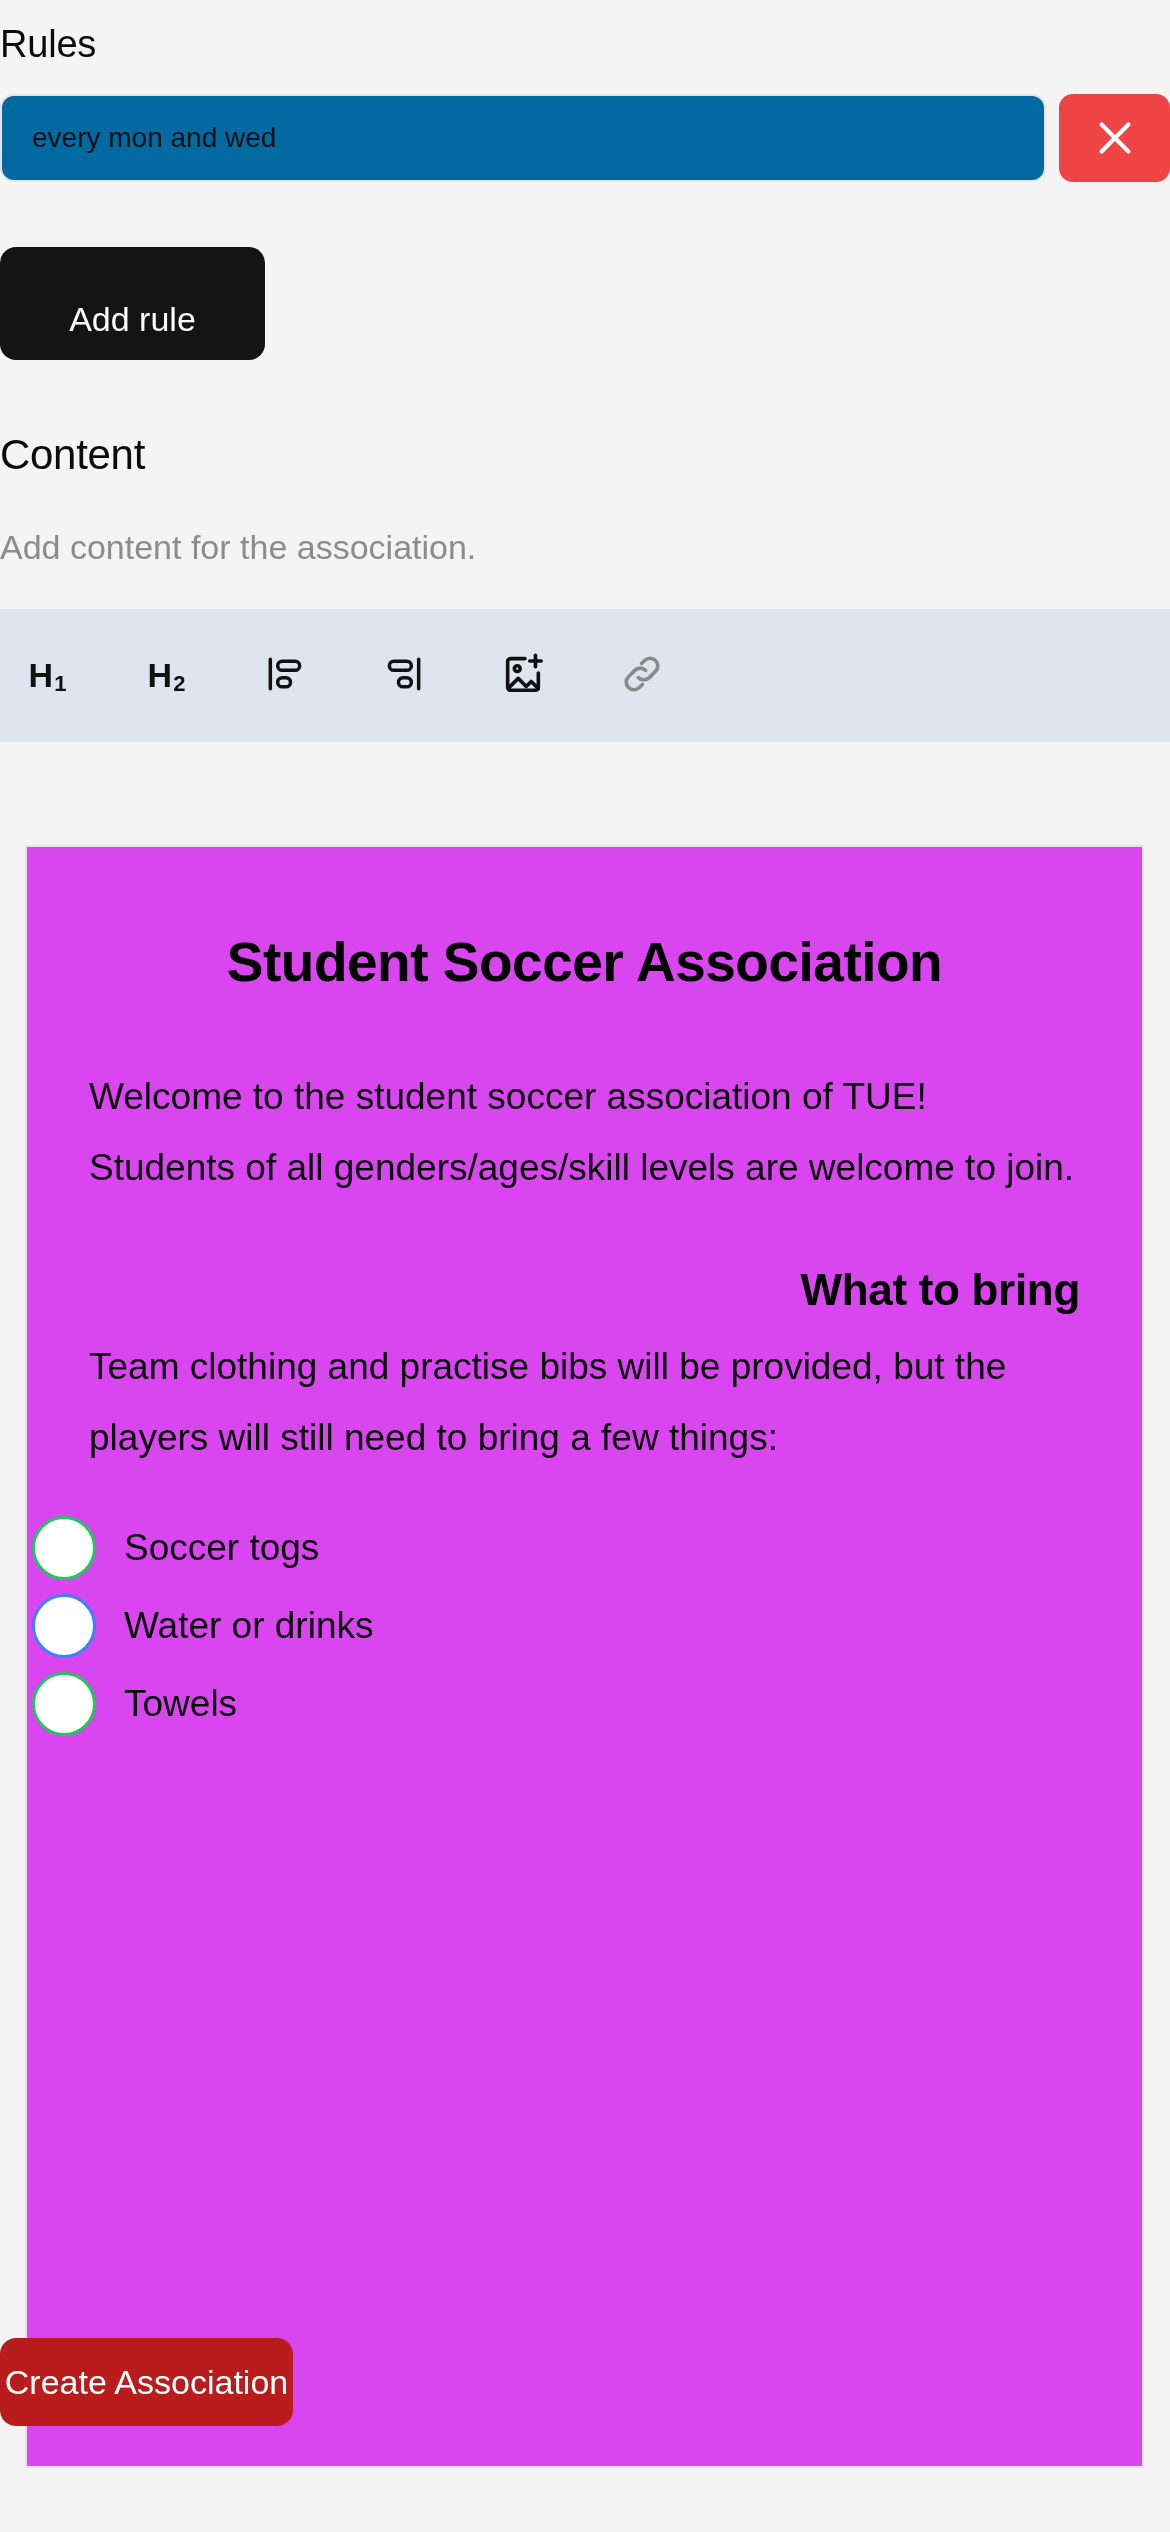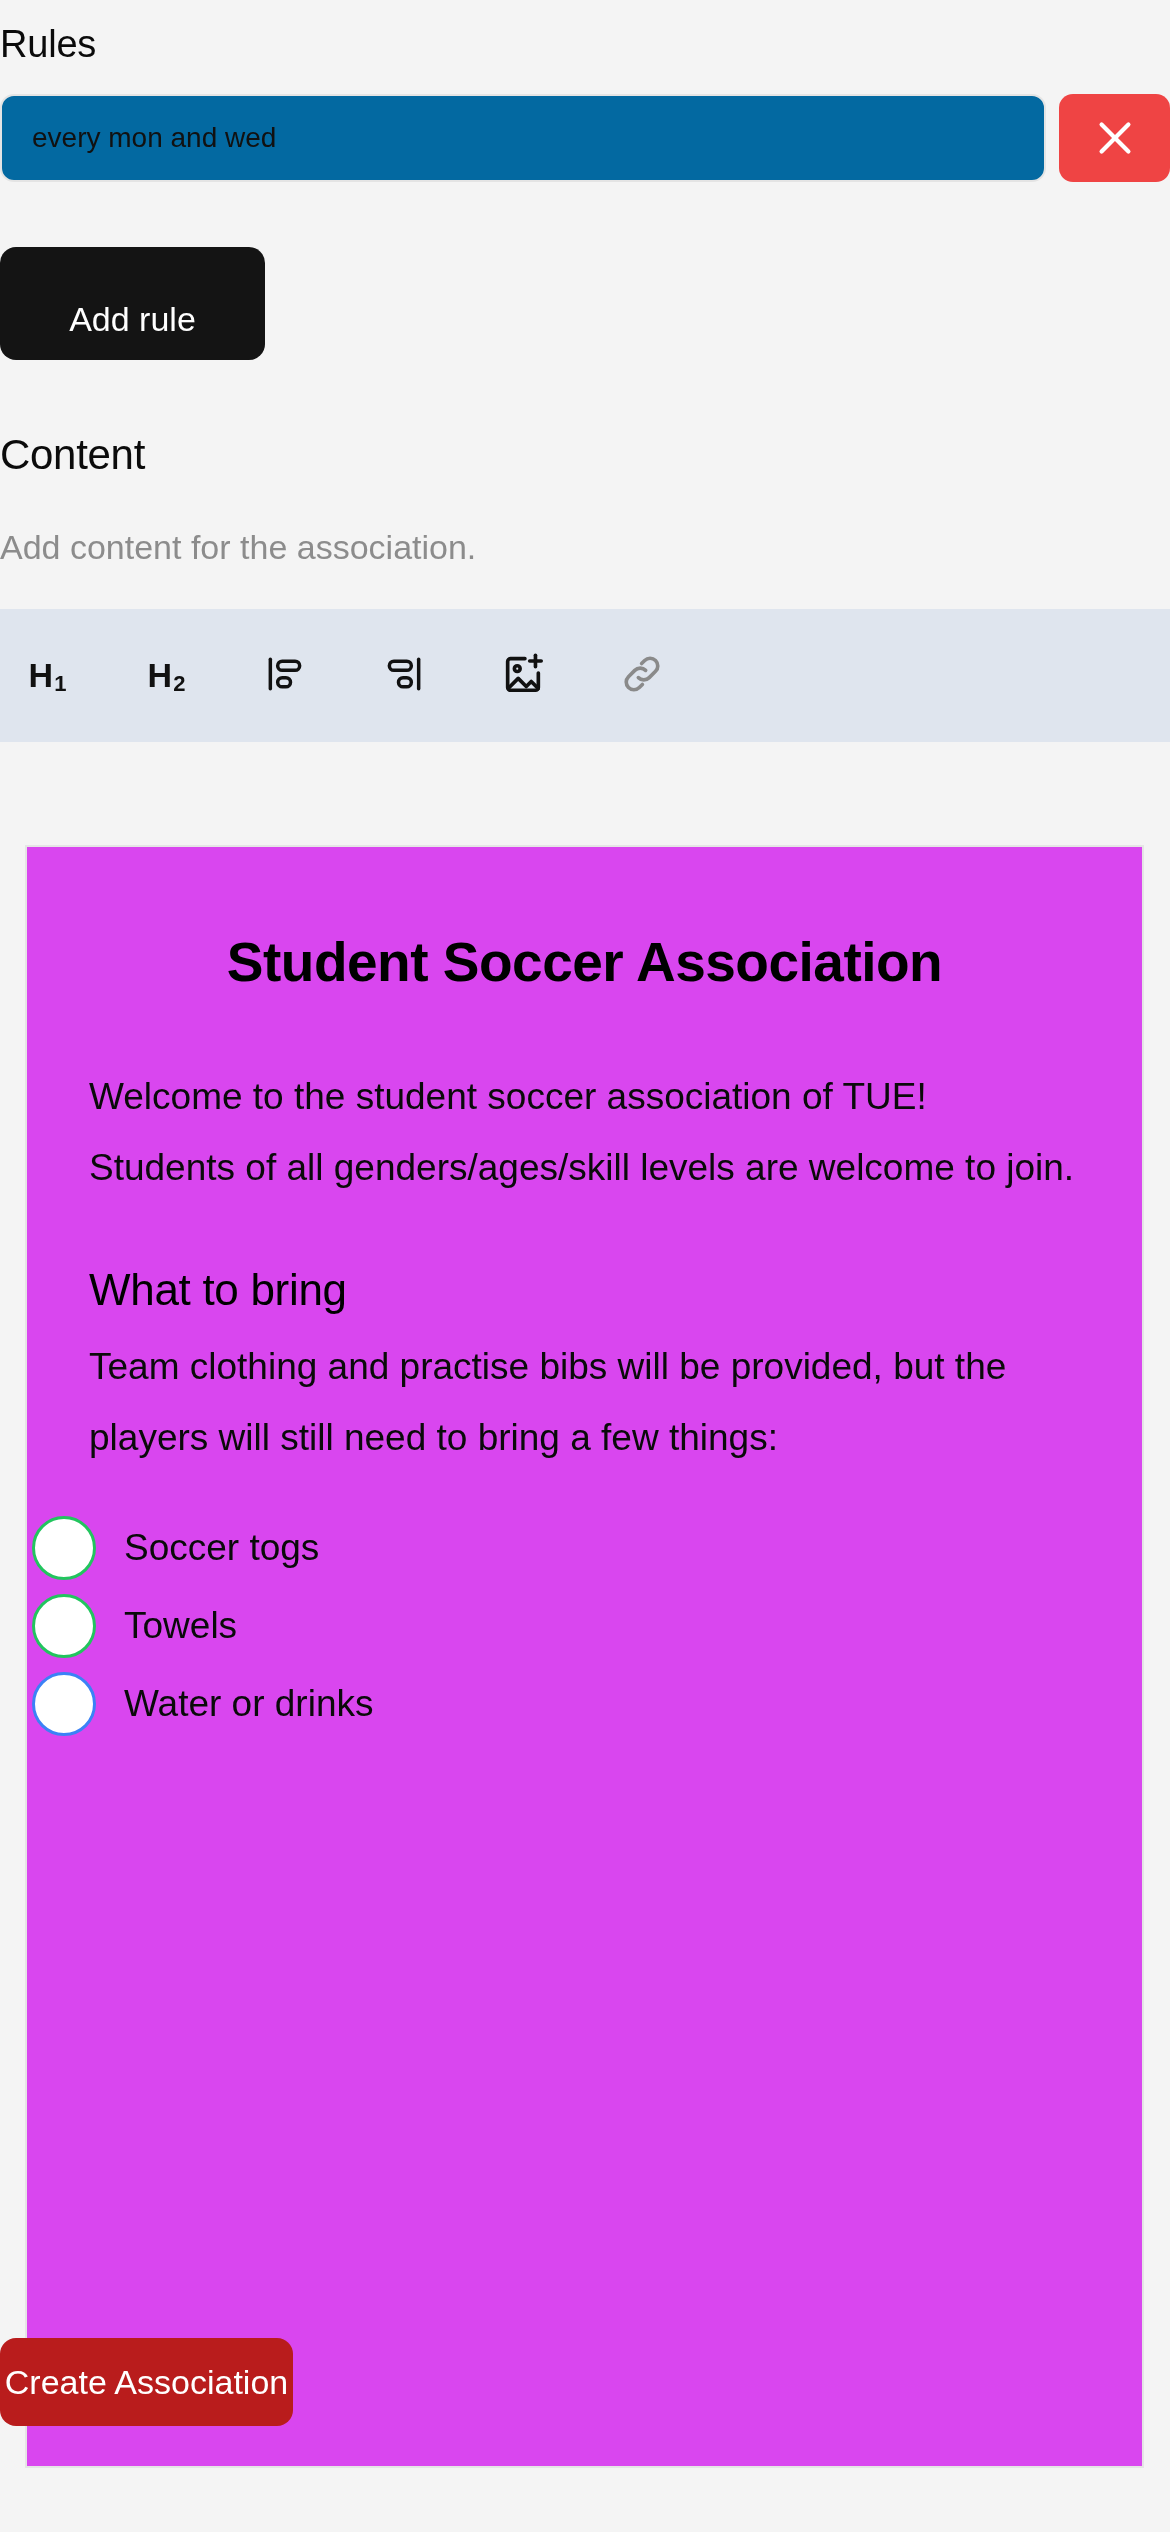--- a/index.html
+++ b/index.html
@@ -180,22 +180,22 @@
     font-size: 37px;
     line-height: 71px;
     color: #0A0A0A;
     text-align: left;
   }
 
   .doc-h2 {
     margin: 60px 62px 0 62px;
     font-size: 44px;
     line-height: 54px;
-    font-weight: 400;
-    text-align: left;
+    font-weight: 700;
+    text-align: right;
     color: #000000;
     letter-spacing: -0.3px;
   }
 
   .doc-para2 {
     margin: 14px 62px 0 62px;
     font-size: 37px;
     line-height: 71px;
     color: #0A0A0A;
   }
@@ -337,27 +337,27 @@
     <div class="doc-para2">Team clothing and practise bibs will be provided, but the players will still need to bring a few things:</div>
 
     <ul class="checklist">
 
       <li class="check-item">
         <span class="check-circle"></span>
         <span class="check-text">Soccer togs</span>
       </li>
 
       <li class="check-item">
+        <span class="check-circle blue"></span>
+        <span class="check-text">Water or drinks</span>
+      </li>
+
+      <li class="check-item">
         <span class="check-circle"></span>
         <span class="check-text">Towels</span>
       </li>
 
-      <li class="check-item">
-        <span class="check-circle blue"></span>
-        <span class="check-text">Water or drinks</span>
-      </li>
-
     </ul>
   </div>
 
   <button class="submit-btn">Create Association</button>
 
 </div>
 
 </body></html>

